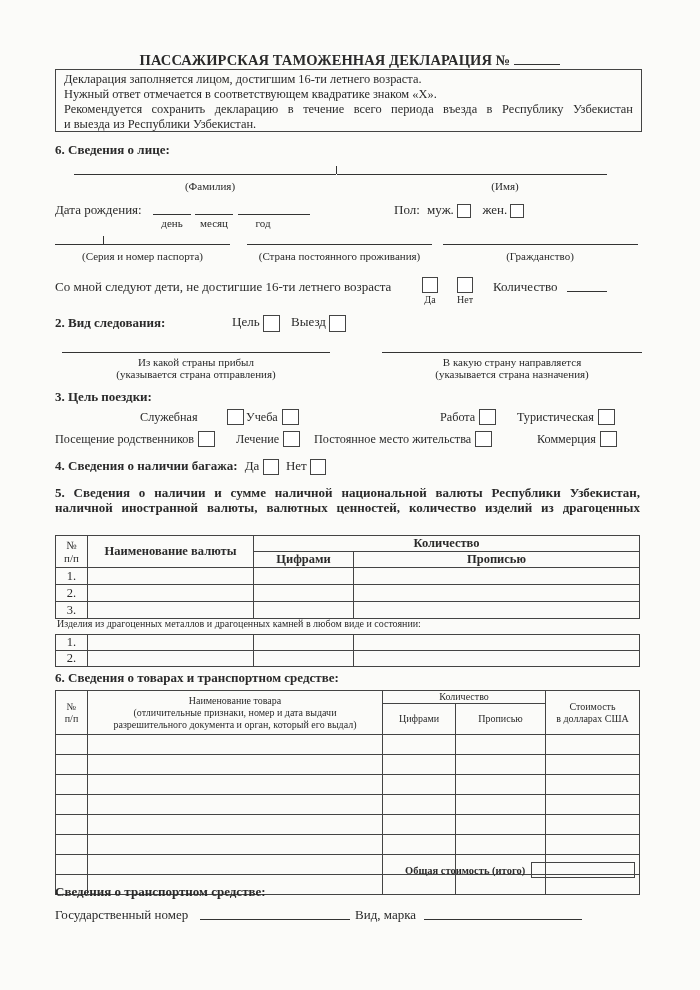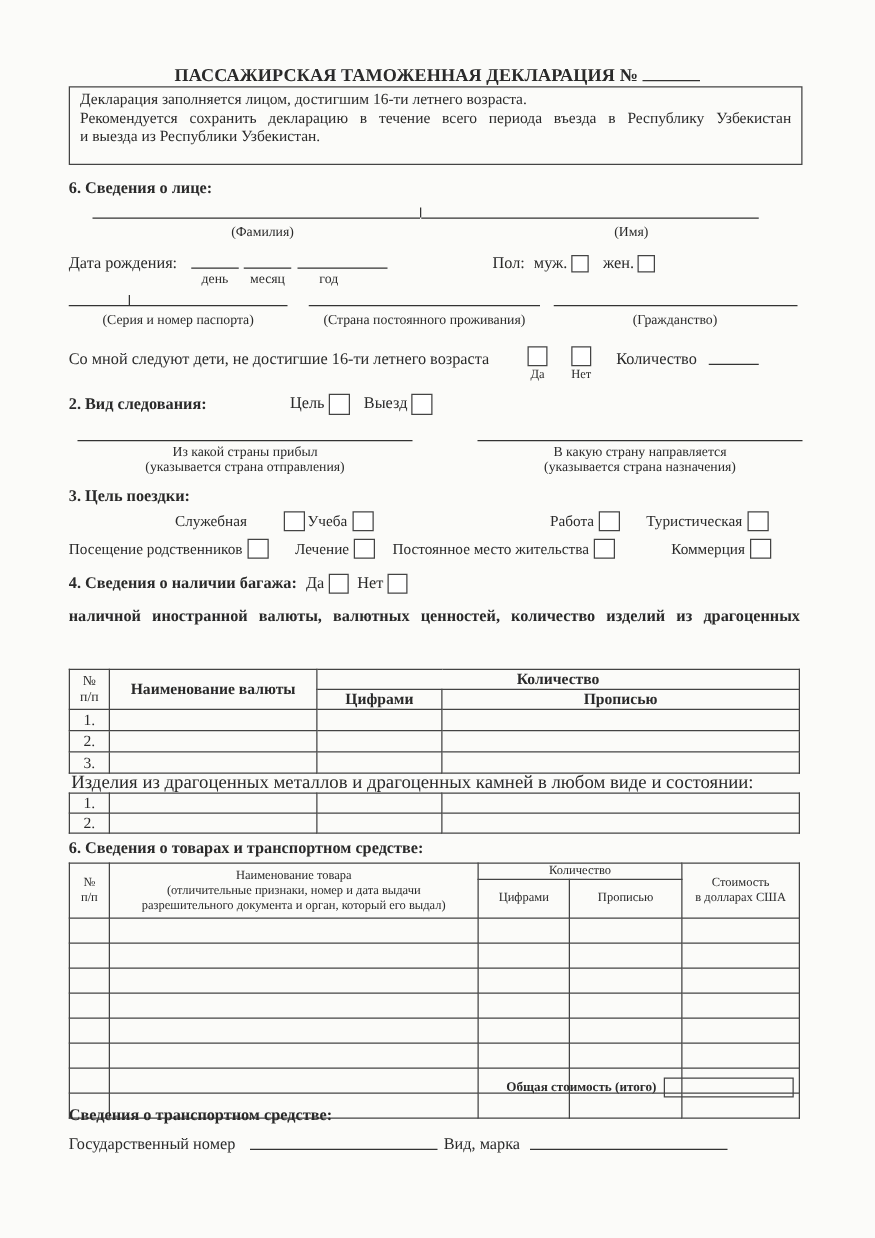--- a/index.html
+++ b/index.html
@@ -37,20 +37,21 @@
 </style>
 </head>
 <body>
 
 <div class="abs title">
   <span>ПАССАЖИРСКАЯ ТАМОЖЕННАЯ ДЕКЛАРАЦИЯ №</span><span class="num-line"></span>
 </div>
 
 <div class="abs notice">
   <div>Декларация заполняется лицом, достигшим 16-ти летнего возраста.</div>
+  <div>Нужный ответ отмечается в соответствующем квадратике знаком «X».</div>
   <div class="just">Рекомендуется сохранить декларацию в течение всего периода въезда в Республику Узбекистан</div>
   <div>и выезда из Республики Узбекистан.</div>
 </div>
 
 <div class="abs h" style="top:142px;left:55px;">6. Сведения о лице:</div>
 <div class="abs line" style="top:174px;left:74px;width:262px;"></div>
 <div class="abs vtick" style="top:166px;left:336px;"></div>
 <div class="abs line" style="top:174px;left:337px;width:270px;"></div>
 <div class="abs cap" style="top:180px;left:170px;width:80px;">(Фамилия)</div>
 <div class="abs cap" style="top:180px;left:475px;width:60px;">(Имя)</div>
@@ -137,20 +138,21 @@
 
 <div class="abs h" style="top:458px;left:55px;">
   <span>4. Сведения о наличии багажа:</span>
   <span style="font-weight:normal;margin-left:4px;">Да</span>
   <span class="cb" style="width:16px;height:16px;"></span>
   <span style="font-weight:normal;margin-left:4px;">Нет</span>
   <span class="cb" style="width:16px;height:16px;"></span>
 </div>
 
 <div class="abs h" style="top:485px;left:55px;width:585px;line-height:15px;">
+  <div style="text-align:justify;text-align-last:justify;">5. Сведения о наличии и сумме наличной национальной валюты Республики Узбекистан,</div>
   <div style="text-align:justify;text-align-last:justify;">наличной иностранной валюты, валютных ценностей, количество изделий из драгоценных</div>
 </div>
 
 <table class="t5">
   <colgroup>
       <col style="width:32px">
       <col style="width:166px">
       <col style="width:100px">
       <col>
     </colgroup>
@@ -178,21 +180,21 @@
   </tr>
   <tr>
     <td class="n">3.</td>
     <td></td>
         <td></td>
         <td></td>
   </tr>
 </tbody>
   </table>
 
-<div class="abs lbl" style="top:618px;left:57px;font-size:15px;">Изделия из драгоценных металлов и драгоценных камней в любом виде и состоянии:</div>
+<div class="abs lbl" style="top:618px;left:57px;font-size:10px;">Изделия из драгоценных металлов и драгоценных камней в любом виде и состоянии:</div>
 
 <table class="t5b">
   <colgroup>
       <col style="width:32px">
       <col style="width:166px">
       <col style="width:100px">
       <col>
     </colgroup>
   <tbody>
       <tr>

